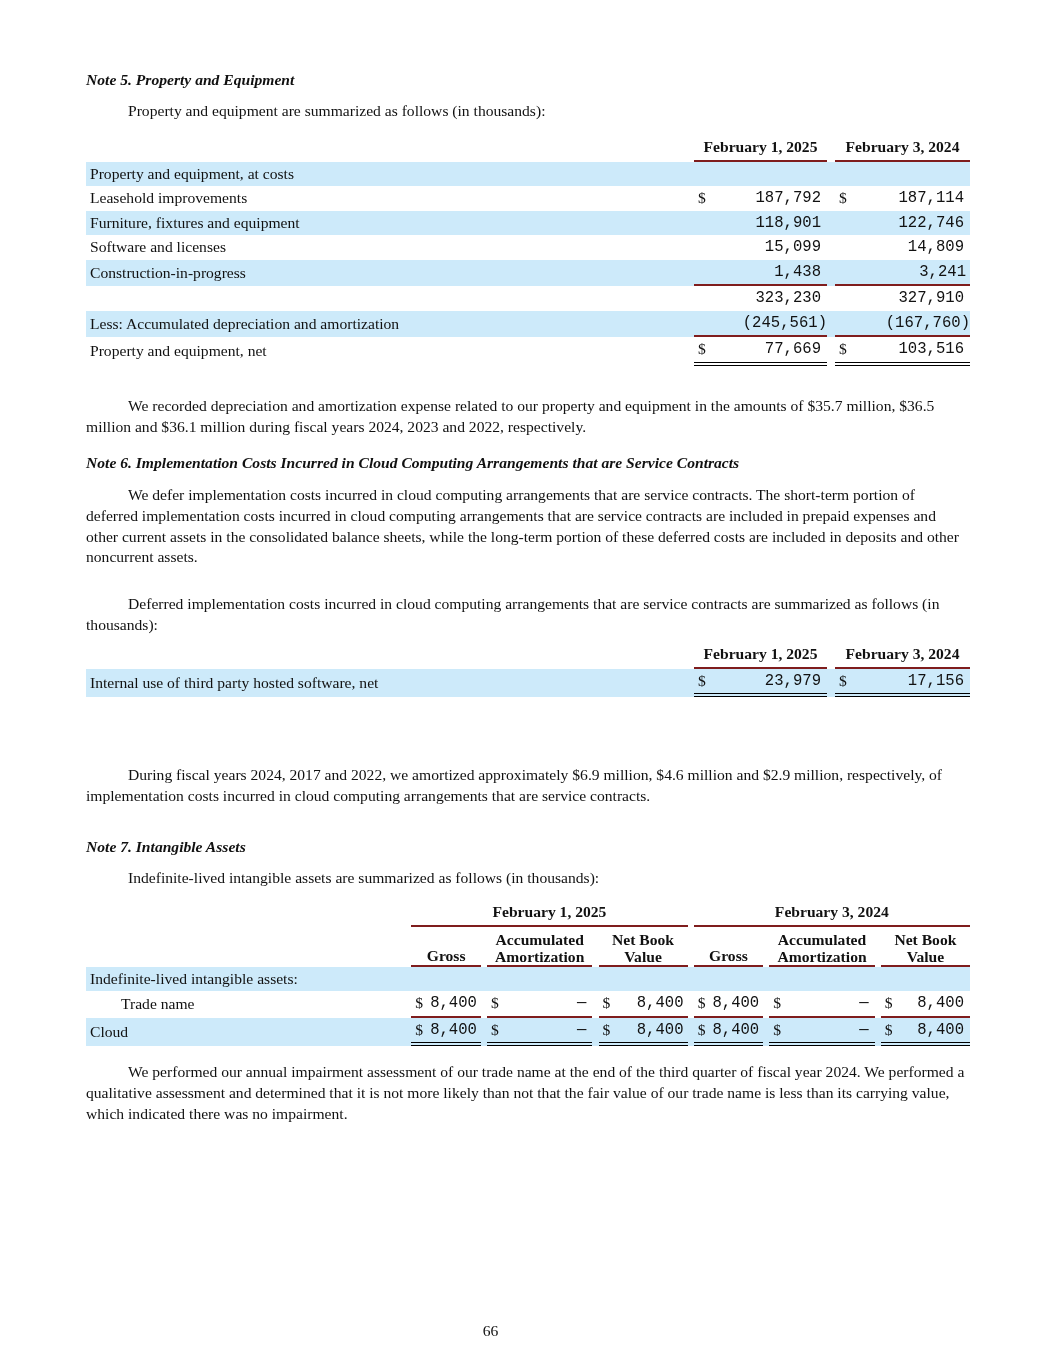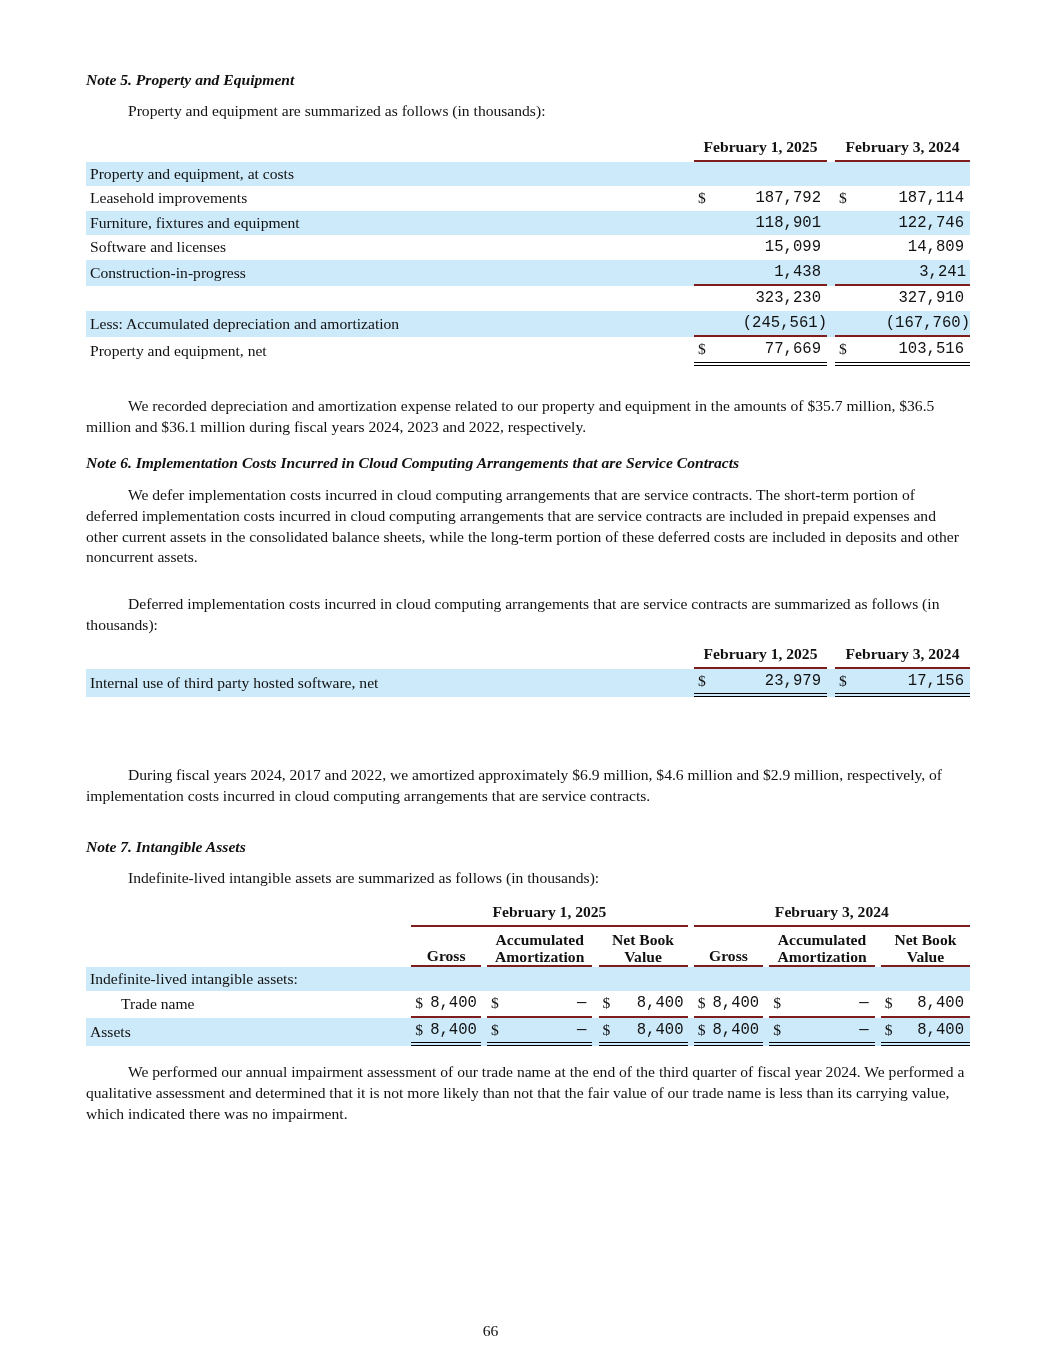--- a/index.html
+++ b/index.html
@@ -214,21 +214,21 @@
       <td class="cur ul">$</td>
       <td class="num ul" style="padding-right:4px">8,400</td>
       <td></td>
       <td class="cur ul">$</td>
       <td class="num ul" style="padding-right:6px">—</td>
       <td></td>
       <td class="cur ul">$</td>
       <td class="num ul" style="padding-right:6px">8,400</td>
     </tr>
     <tr class="shade">
-      <td class="sh lbl">Assets</td>
+      <td class="sh lbl">Cloud</td>
       <td class="sh cur dul">$</td>
       <td class="sh num dul" style="padding-right:4px">8,400</td>
       <td class="sh"></td>
       <td class="sh cur dul">$</td>
       <td class="sh num dul" style="padding-right:6px">—</td>
       <td class="sh"></td>
       <td class="sh cur dul">$</td>
       <td class="sh num dul" style="padding-right:4px">8,400</td>
       <td class="sh"></td>
       <td class="sh cur dul">$</td>

